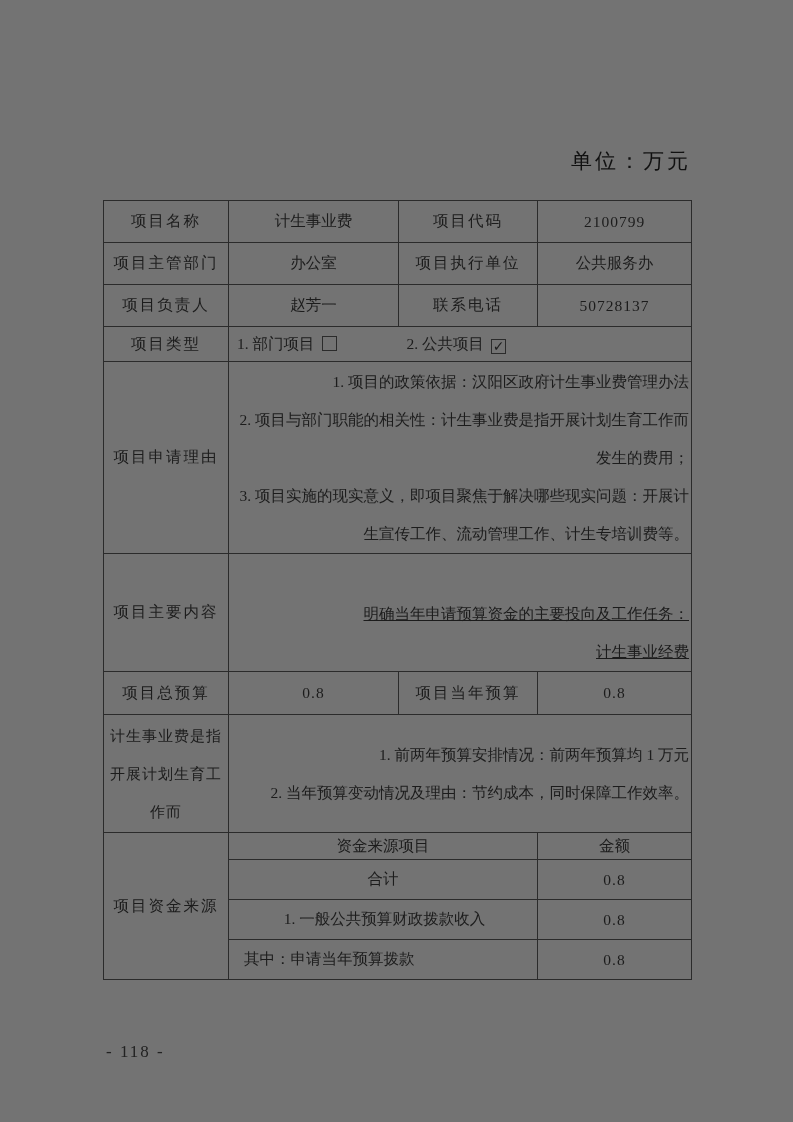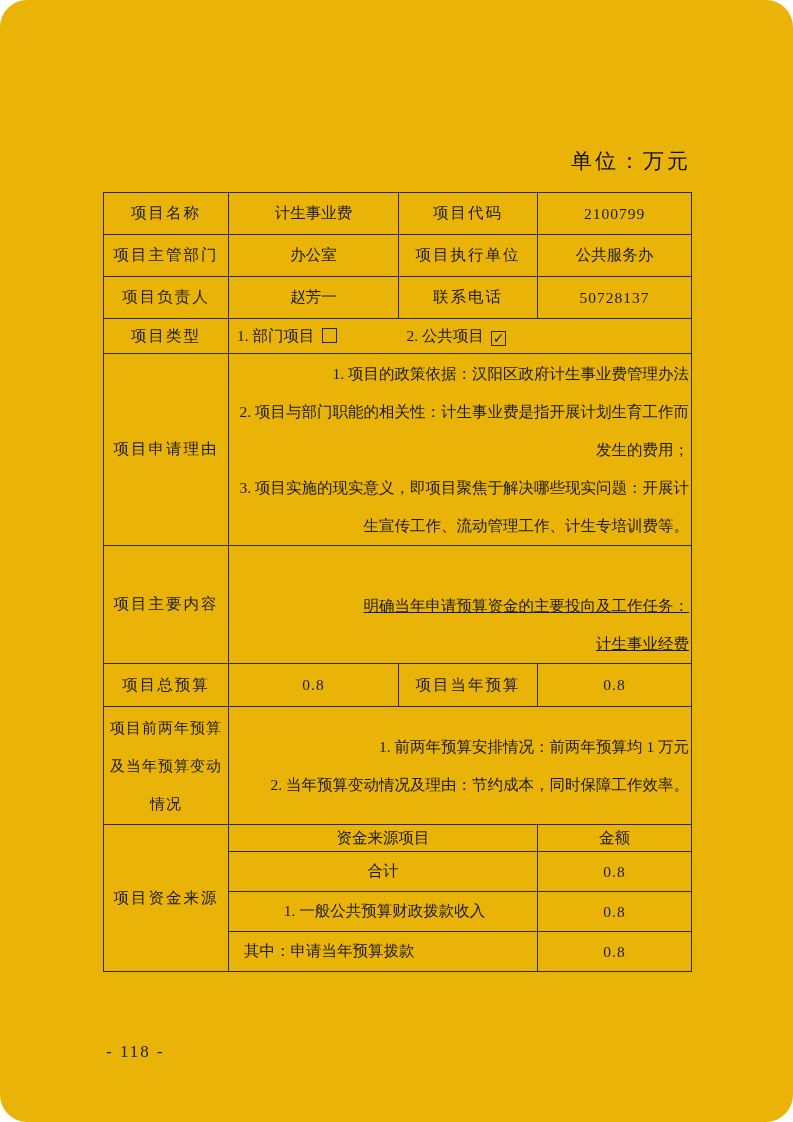--- a/index.html
+++ b/index.html
@@ -4,34 +4,33 @@
 <style>
   * { margin:0; padding:0; box-sizing:border-box; }
   html,body { background:#ffffff; }
   body {
     font-family: "Liberation Serif", "DejaVu Serif", serif;
     color:#1c1c1c;
   }
   .page {
     position:relative;
     width:793px; height:1122px;
-    background:#eab308;
+    background:#737373;
     overflow:hidden;
-    border-radius:27px;
   }
   .unit-label {
     position:absolute;
     top:147px; right:102px;
     font-size:21px;
     letter-spacing:3px;
     color:#111;
   }
   .doc-table {
     position:absolute;
-    left:103px; top:192px;
+    left:103px; top:200px;
     width:588px;
     border-collapse:collapse;
     table-layout:fixed;
     font-size:15.5px;
   }
   .doc-table td {
     border:1.5px solid #2b2b2b;
     vertical-align:middle;
     overflow:hidden;
   }
@@ -150,21 +149,21 @@
     </tr>
 
     <tr class="r-h43">
       <td class="label">项目总预算</td>
       <td class="value num">0.8</td>
       <td class="label">项目当年预算</td>
       <td class="value num">0.8</td>
     </tr>
 
     <tr class="r-h118">
-      <td class="label wrap3">项目前两年预算及当年预算变动情况</td>
+      <td class="label wrap3">计生事业费是指开展计划生育工作而</td>
       <td class="ml" colspan="3">
         <div class="ln">1. 前两年预算安排情况：前两年预算均 1 万元</div>
         <div class="ln">2. 当年预算变动情况及理由：节约成本，同时保障工作效率。</div>
       </td>
     </tr>
 
     <tr class="r-h39">
       <td class="label" rowspan="4">项目资金来源</td>
       <td class="center" colspan="2">资金来源项目</td>
       <td class="center">金额</td>

